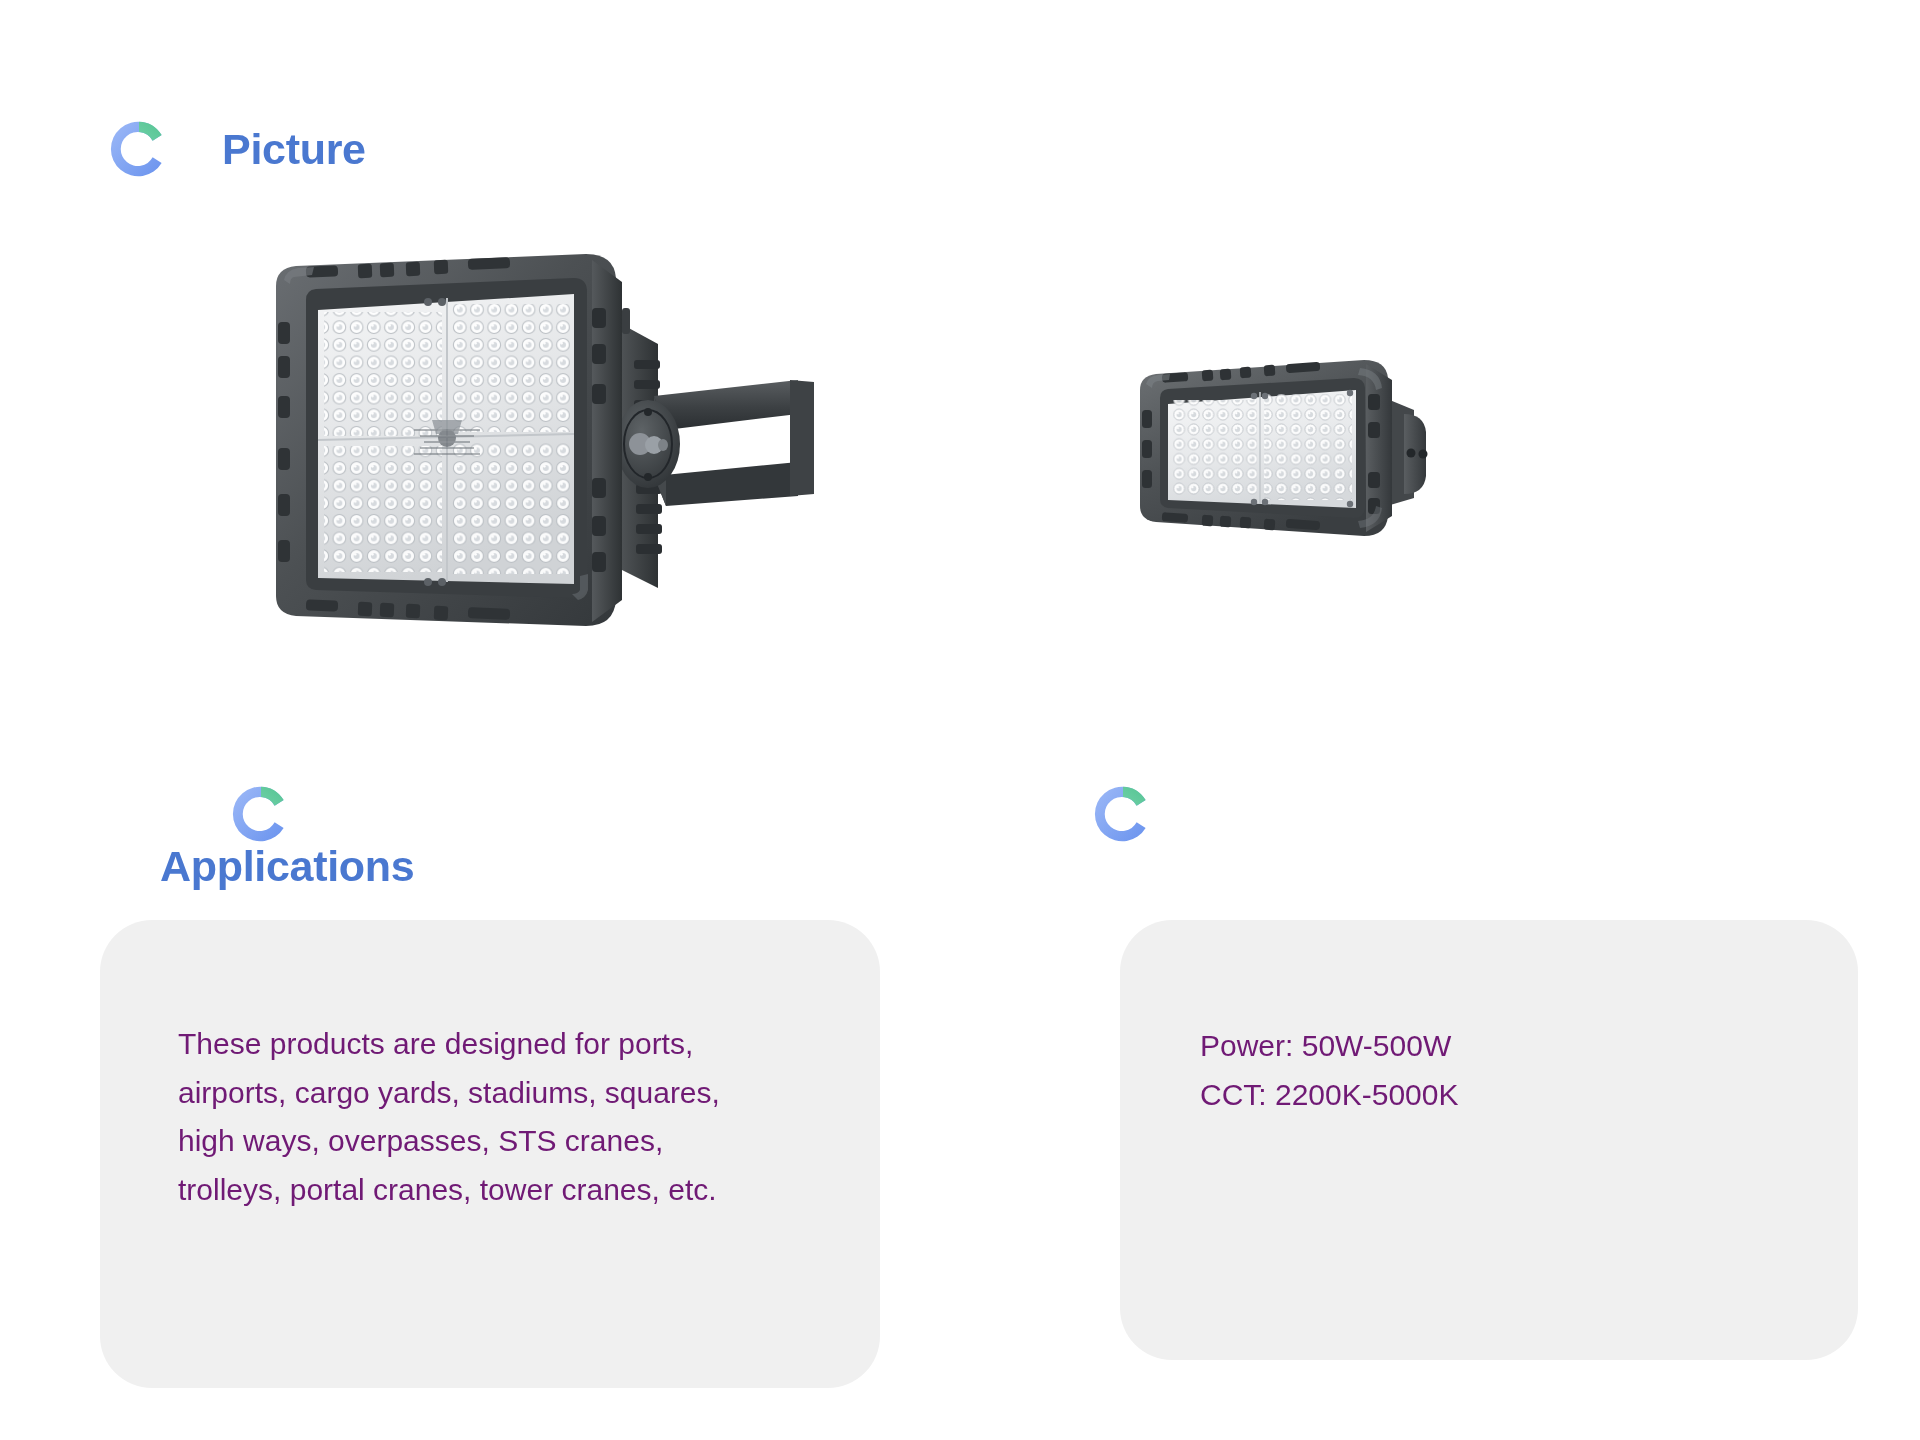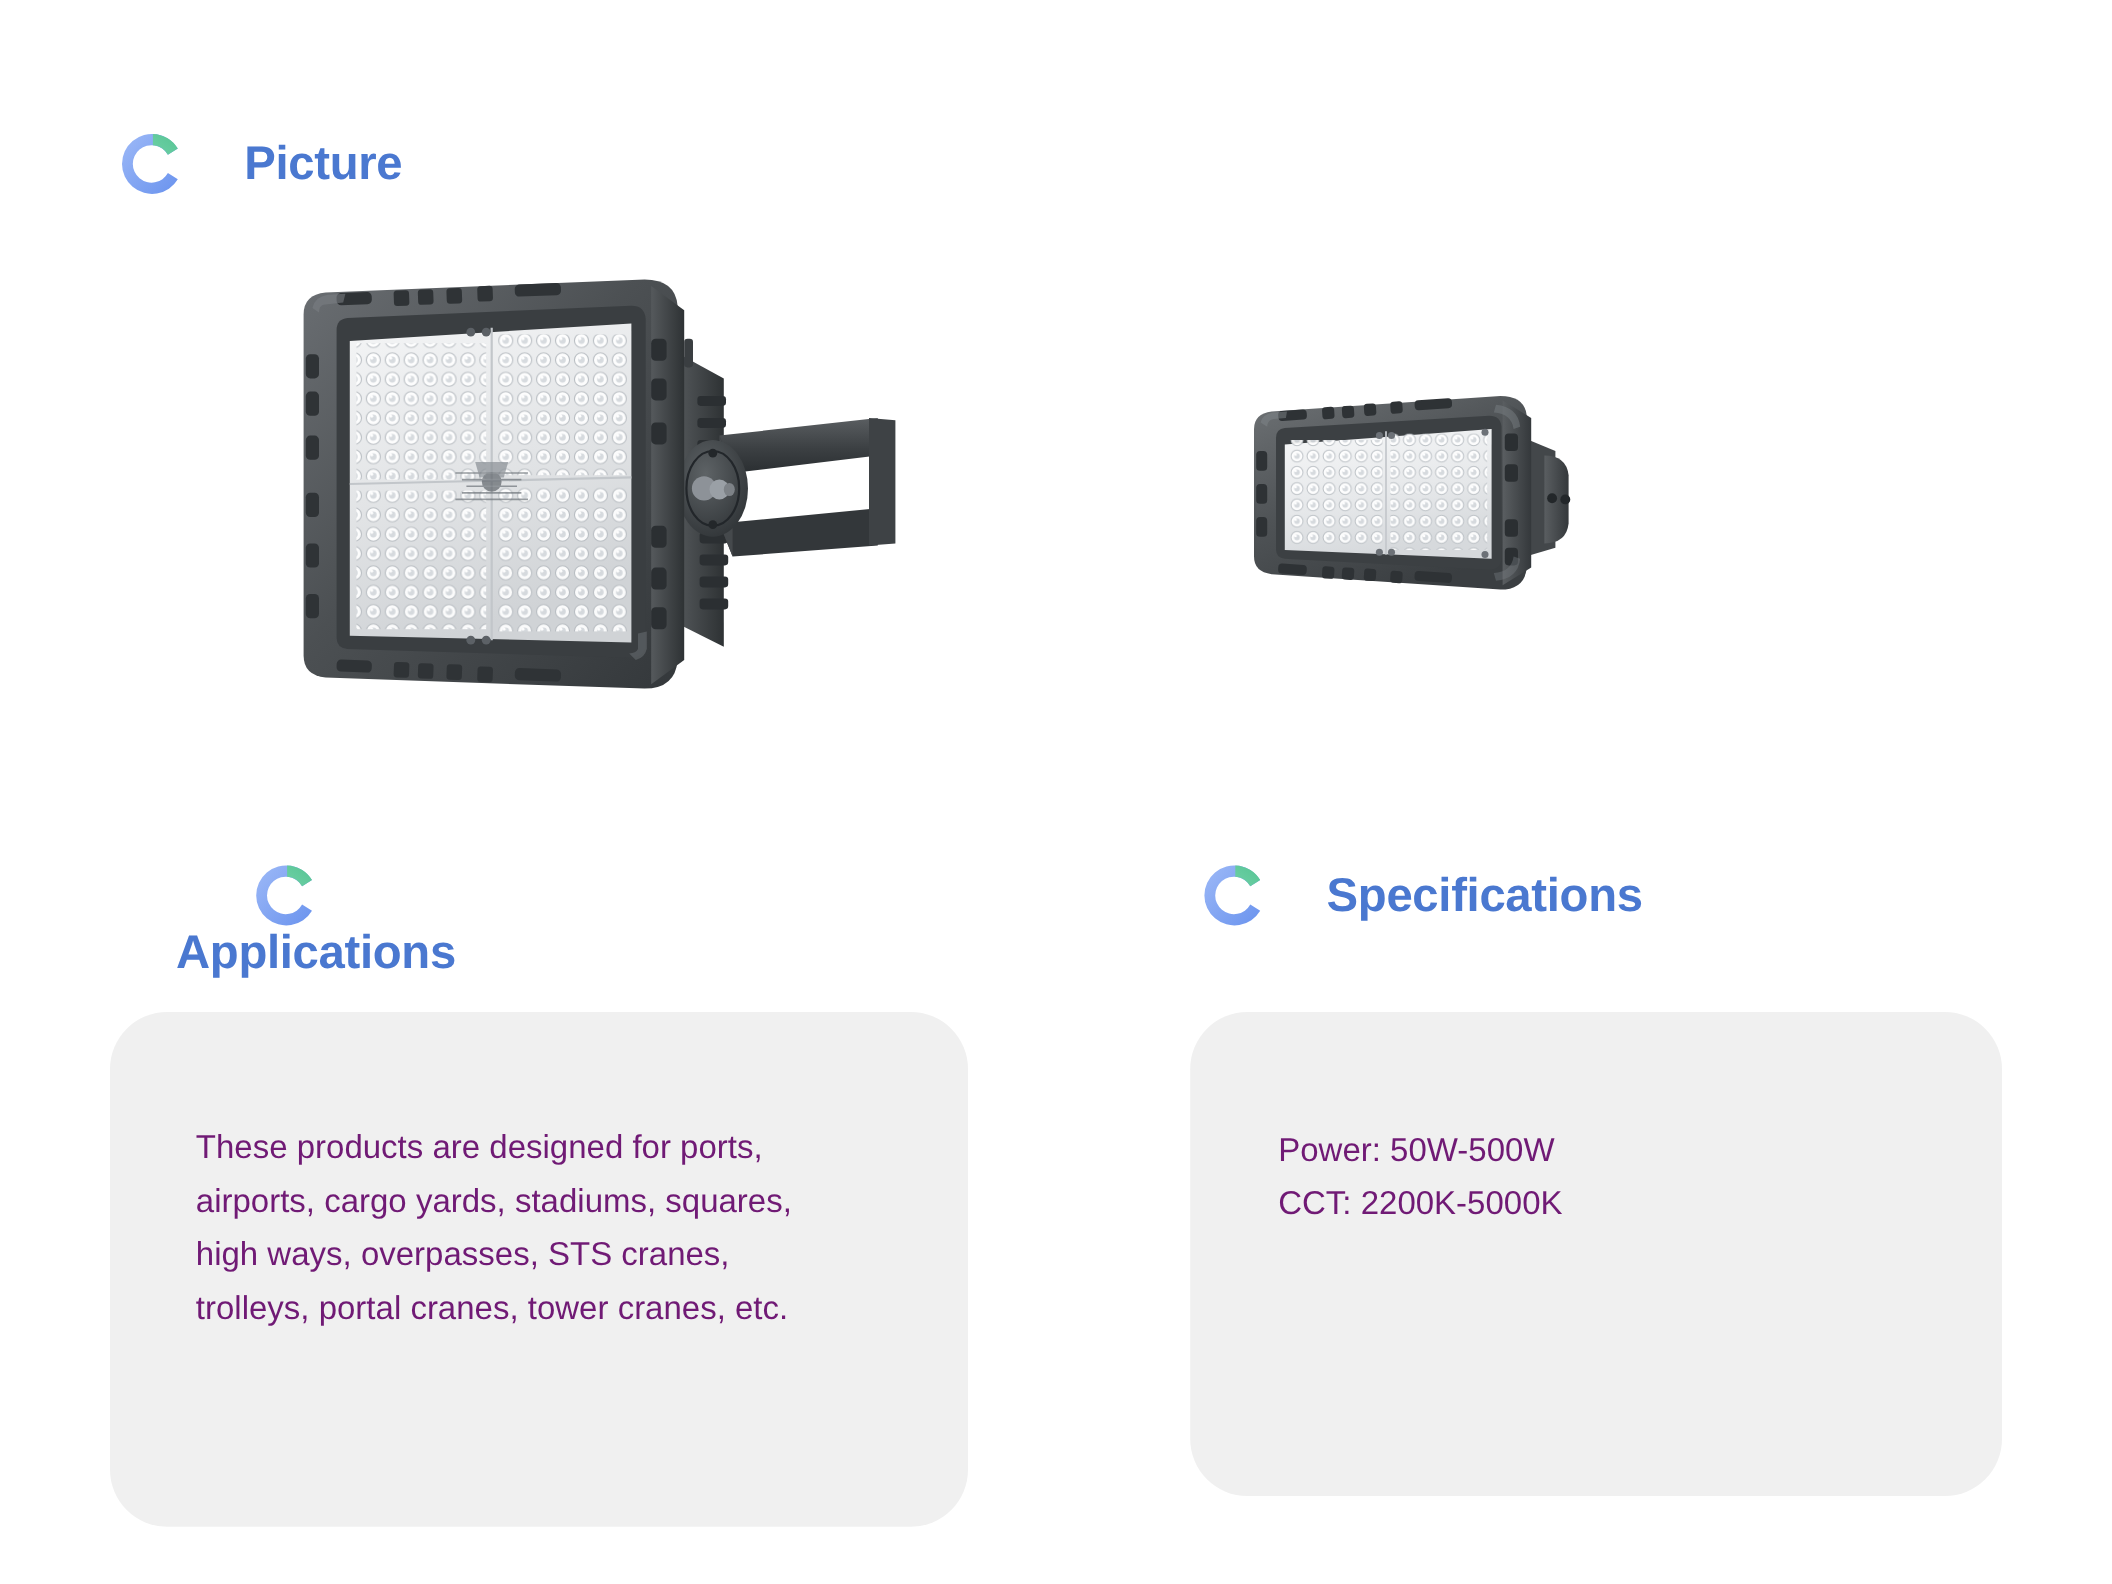--- a/index.html
+++ b/index.html
@@ -54,21 +54,21 @@
     background: #f0f0f0;
     border-radius: 52px;
   }
   #card-applications {
     left: 100px;
     top: 920px;
     width: 780px;
     height: 468px;
   }
   #card-specifications {
-    left: 1082px;
+    left: 1120px;
     top: 920px;
     width: 738px;
     height: 440px;
   }
 
   .card-body {
     position: absolute;
     color: #701a75;
     font-size: 30px;
     line-height: 1.62;
@@ -384,19 +384,18 @@
         </linearGradient>
         <linearGradient id="gBlue3" x1="0" y1="0" x2="1" y2="1">
           <stop offset="0%" stop-color="#9db9f7"></stop>
           <stop offset="100%" stop-color="#6a93ee"></stop>
         </linearGradient>
       </defs>
       <path d="M86.5 27.5 A44 44 0 1 0 86.5 72.5 L72 63.5 A27.5 27.5 0 1 1 72 36.5 Z" fill="url(#gBlue3)"></path>
       <path d="M50 6 A44 44 0 0 1 86.5 27.5 L72 36.5 A27.5 27.5 0 0 0 50 22.5 Z" fill="url(#gGreen3)"></path>
     </svg>
   </span>
-  <span class="section-title">Specifications</span>
 </div>
 
 <div class="info-card" id="card-specifications">
   <div class="card-body">Power: 50W-500W
 CCT:  2200K-5000K</div>
 </div>
 
 </body></html>

